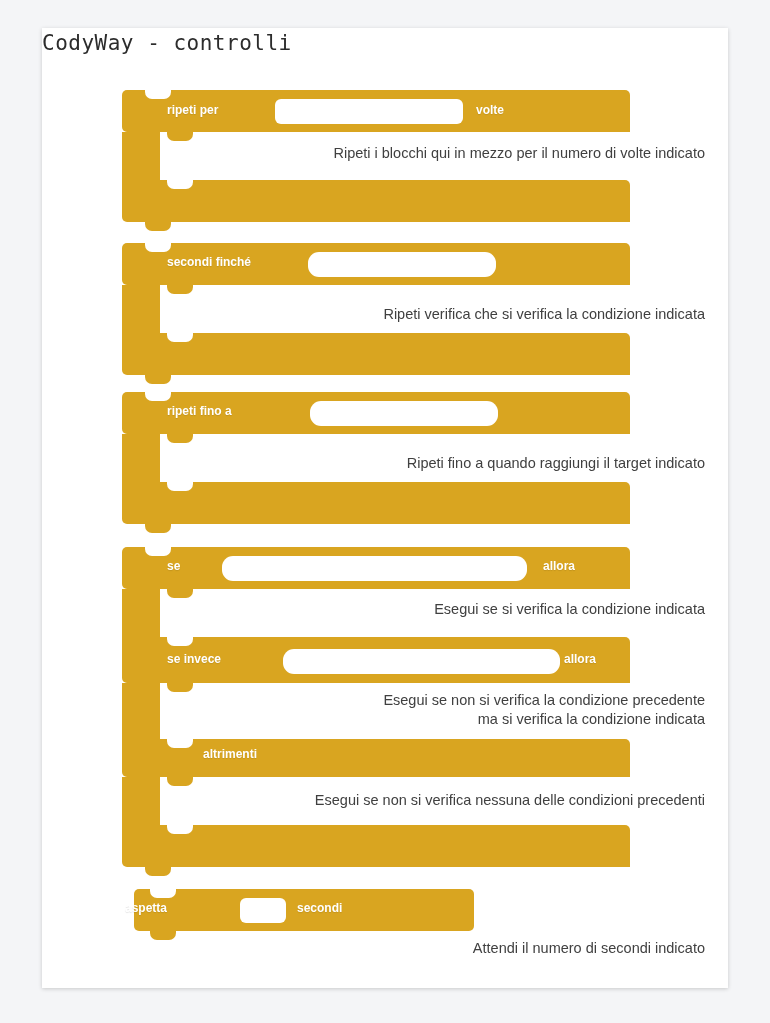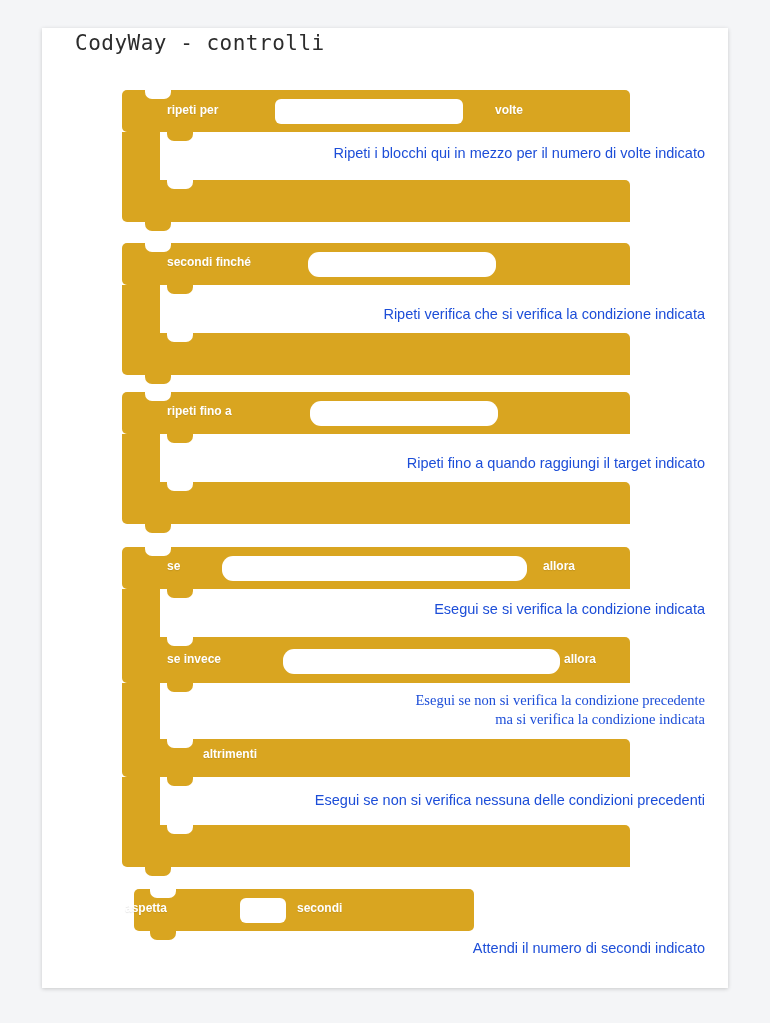--- a/index.html
+++ b/index.html
@@ -24,21 +24,20 @@
 
   #page-title {
     position: absolute;
     left: 42px;
     top: 31px;
     font-family: "DejaVu Sans Mono", "Liberation Mono", monospace;
     font-size: 21px;
     letter-spacing: 0.5px;
     color: #2c2c2c;
     white-space: pre;
-    padding-left: 33px;
   }
 
   
   #blocks {
     position: absolute;
     left: 0; top: 0;
     width: 686px; height: 960px;
   }
 
   .blk {
@@ -87,21 +86,21 @@
   .field {
     position: absolute;
     background: #ffffff;
     border-radius: 6px;
   }
   .field.pill { border-radius: 11px; }
 
   .desc {
     position: absolute;
     text-align: right;
-    color: #1d4ed8;
+    color: #404040;
     font-size: 14.5px;
     line-height: 19px;
     white-space: pre-line;
   }
 </style>
 </head>
 <body>
 
 <div id="card"></div>
 
@@ -117,21 +116,21 @@
     <div class="slab sq" style="left:122px; top:132px; width:38px; height:48px;"></div>
 
     <div class="tab-out" style="left:167px; top:132px;"></div>
 
     <div class="slab tl0 br0" style="left:122px; top:180px; width:508px; height:42px;"></div>
     <div class="notch-in" style="left:167px; top:180px;"></div>
     <div class="tab-out" style="left:145px; top:222px;"></div>
 
     <div class="label" style="left:167px; top:104px;">ripeti per</div>
     <div class="field" style="left:275px; top:99px; width:188px; height:25px;" title=""></div>
-    <div class="label" style="left:476px; top:104px;margin-left:19px;">volte</div>
+    <div class="label" style="left:476px; top:104px;">volte</div>
 
     <div class="desc" style="left:225px; top:144px; width:480px;">Ripeti i blocchi qui in mezzo per il numero di volte indicato</div>
   </div>
 
   <div class="blk">
     <div class="slab br0" style="left:122px; top:243px; width:508px; height:42px;"></div>
     <div class="notch-in" style="left:145px; top:243px;"></div>
     <div class="slab sq" style="left:122px; top:285px; width:38px; height:48px;"></div>
     <div class="tab-out" style="left:167px; top:285px;"></div>
     <div class="slab tl0 br0" style="left:122px; top:333px; width:508px; height:42px;"></div>
@@ -172,21 +171,21 @@
     <div class="desc" style="left:225px; top:600px; width:480px;">Esegui se si verifica la condizione indicata</div>
 
     <div class="slab tl0 br0" style="left:122px; top:637px; width:508px; height:46px;"></div>
     <div class="notch-in" style="left:167px; top:637px;"></div>
     <div class="slab sq" style="left:122px; top:683px; width:38px; height:56px;"></div>
     <div class="tab-out" style="left:167px; top:683px;"></div>
 
     <div class="label" style="left:167px; top:653px;">se  invece</div>
     <div class="field pill" style="left:283px; top:649px; width:277px; height:25px;" title=""></div>
     <div class="label" style="left:564px; top:653px;">allora</div>
-    <div class="desc" style="left:225px; top:691px; width:480px;font-family:Liberation Serif, serif;">Esegui se non si verifica la condizione precedente
+    <div class="desc" style="left:225px; top:691px; width:480px;">Esegui se non si verifica la condizione precedente
 ma si verifica la condizione indicata</div>
 
     <div class="slab tl0 br0" style="left:122px; top:739px; width:508px; height:38px;"></div>
     <div class="notch-in" style="left:167px; top:739px;"></div>
     <div class="slab sq" style="left:122px; top:777px; width:38px; height:48px;"></div>
     <div class="tab-out" style="left:167px; top:777px;"></div>
 
     <div class="label" style="left:167px; top:748px;margin-left:36px;">altrimenti</div>
     <div class="desc" style="left:225px; top:791px; width:480px;">Esegui se non si verifica nessuna delle condizioni precedenti</div>
 

